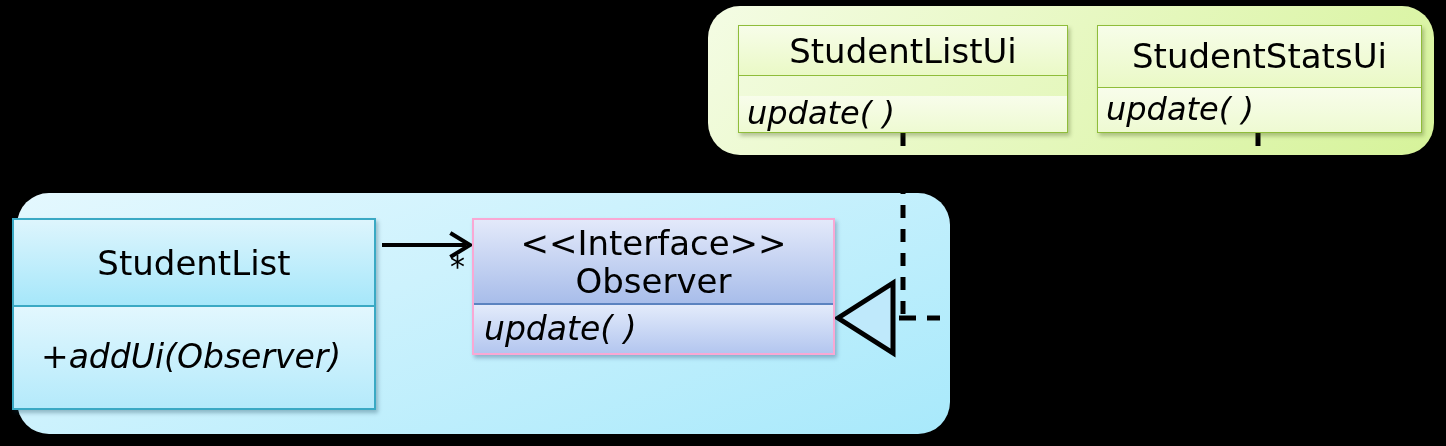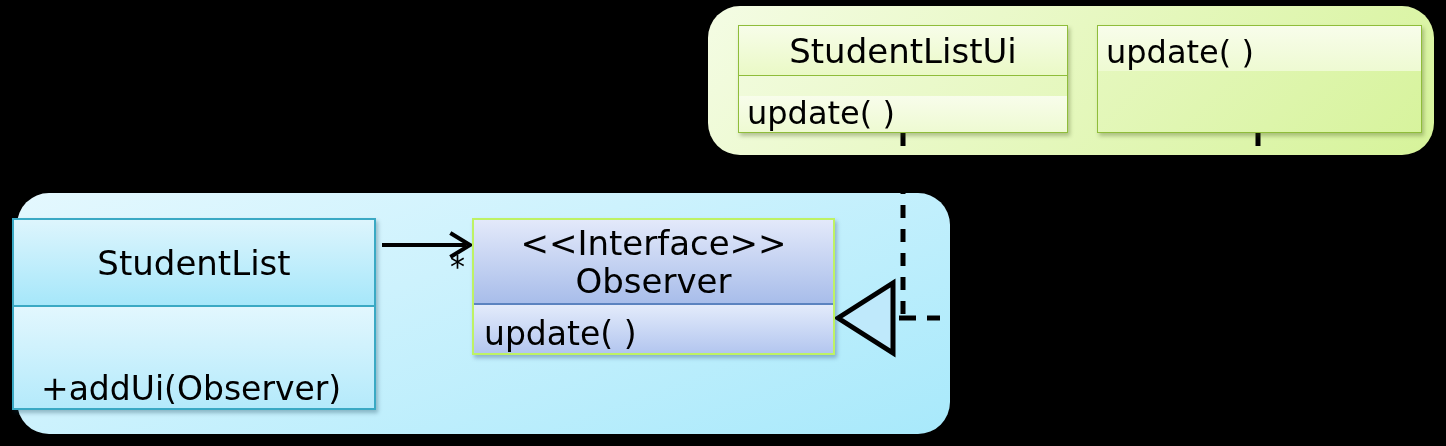--- a/index.html
+++ b/index.html
@@ -55,22 +55,23 @@
     flex-direction: column;
     align-items: center;
     justify-content: center;
     text-align: center;
     overflow: hidden;
   }
   .uml-class .cls-body {
     box-sizing: border-box;
     display: flex;
     flex-direction: column;
-    justify-content: flex-end;
+    justify-content: center;
     overflow: hidden;
+    font-style: italic;
   }
   .cls-line {
     white-space: nowrap;
     line-height: 1.12;
   }
 
   
   .green-class {
     border: 1px solid #8fbd3a;
     box-shadow: 2px 3px 4px rgba(60,80,20,0.33);
@@ -101,21 +102,21 @@
   }
   .blue-class .cls-body {
     background: linear-gradient(180deg, #e2f7fe 0%, #b4eafb 100%);
     color: #000000;
     font-size: 33px;
     padding-left: 27px;
   }
 
   
   .iface-class {
-    border: 2px solid #bef264;
+    border: 2px solid #f9a8d4;
     box-shadow: 2px 3px 4px rgba(20,40,90,0.30);
   }
   .iface-class .cls-header {
     border-bottom: 2px solid #5b83c0;
     background: linear-gradient(180deg, #e3e9fa 0%, #a8bdea 100%);
     color: #000000;
     font-size: 34px;
   }
   .iface-class .cls-body {
     background: linear-gradient(180deg, #e3ebfb 0%, #b3c6ef 100%);
@@ -175,20 +176,23 @@
   <div class="uml-class green-class" style="left:738px; top:25px; width:330px; height:108px;gap:20px;">
     <div class="cls-header" style="height:63px;">
       <div class="cls-line">StudentListUi</div>
     </div>
     <div class="cls-body" style="height:45px;">
       <div class="cls-line">update( )</div>
     </div>
   </div>
 
   <div class="uml-class green-class" style="left:1097px; top:25px; width:325px; height:108px;">
+    <div class="cls-header" style="height:63px;">
+      <div class="cls-line">StudentStatsUi</div>
+    </div>
     <div class="cls-body" style="height:45px;">
       <div class="cls-line">update( )</div>
     </div>
   </div>
 
   <div class="uml-class blue-class" style="left:12px; top:218px; width:364px; height:192px;">
     <div class="cls-header" style="height:89px;">
       <div class="cls-line">StudentList</div>
     </div>
     <div class="cls-body" style="height:103px;">

